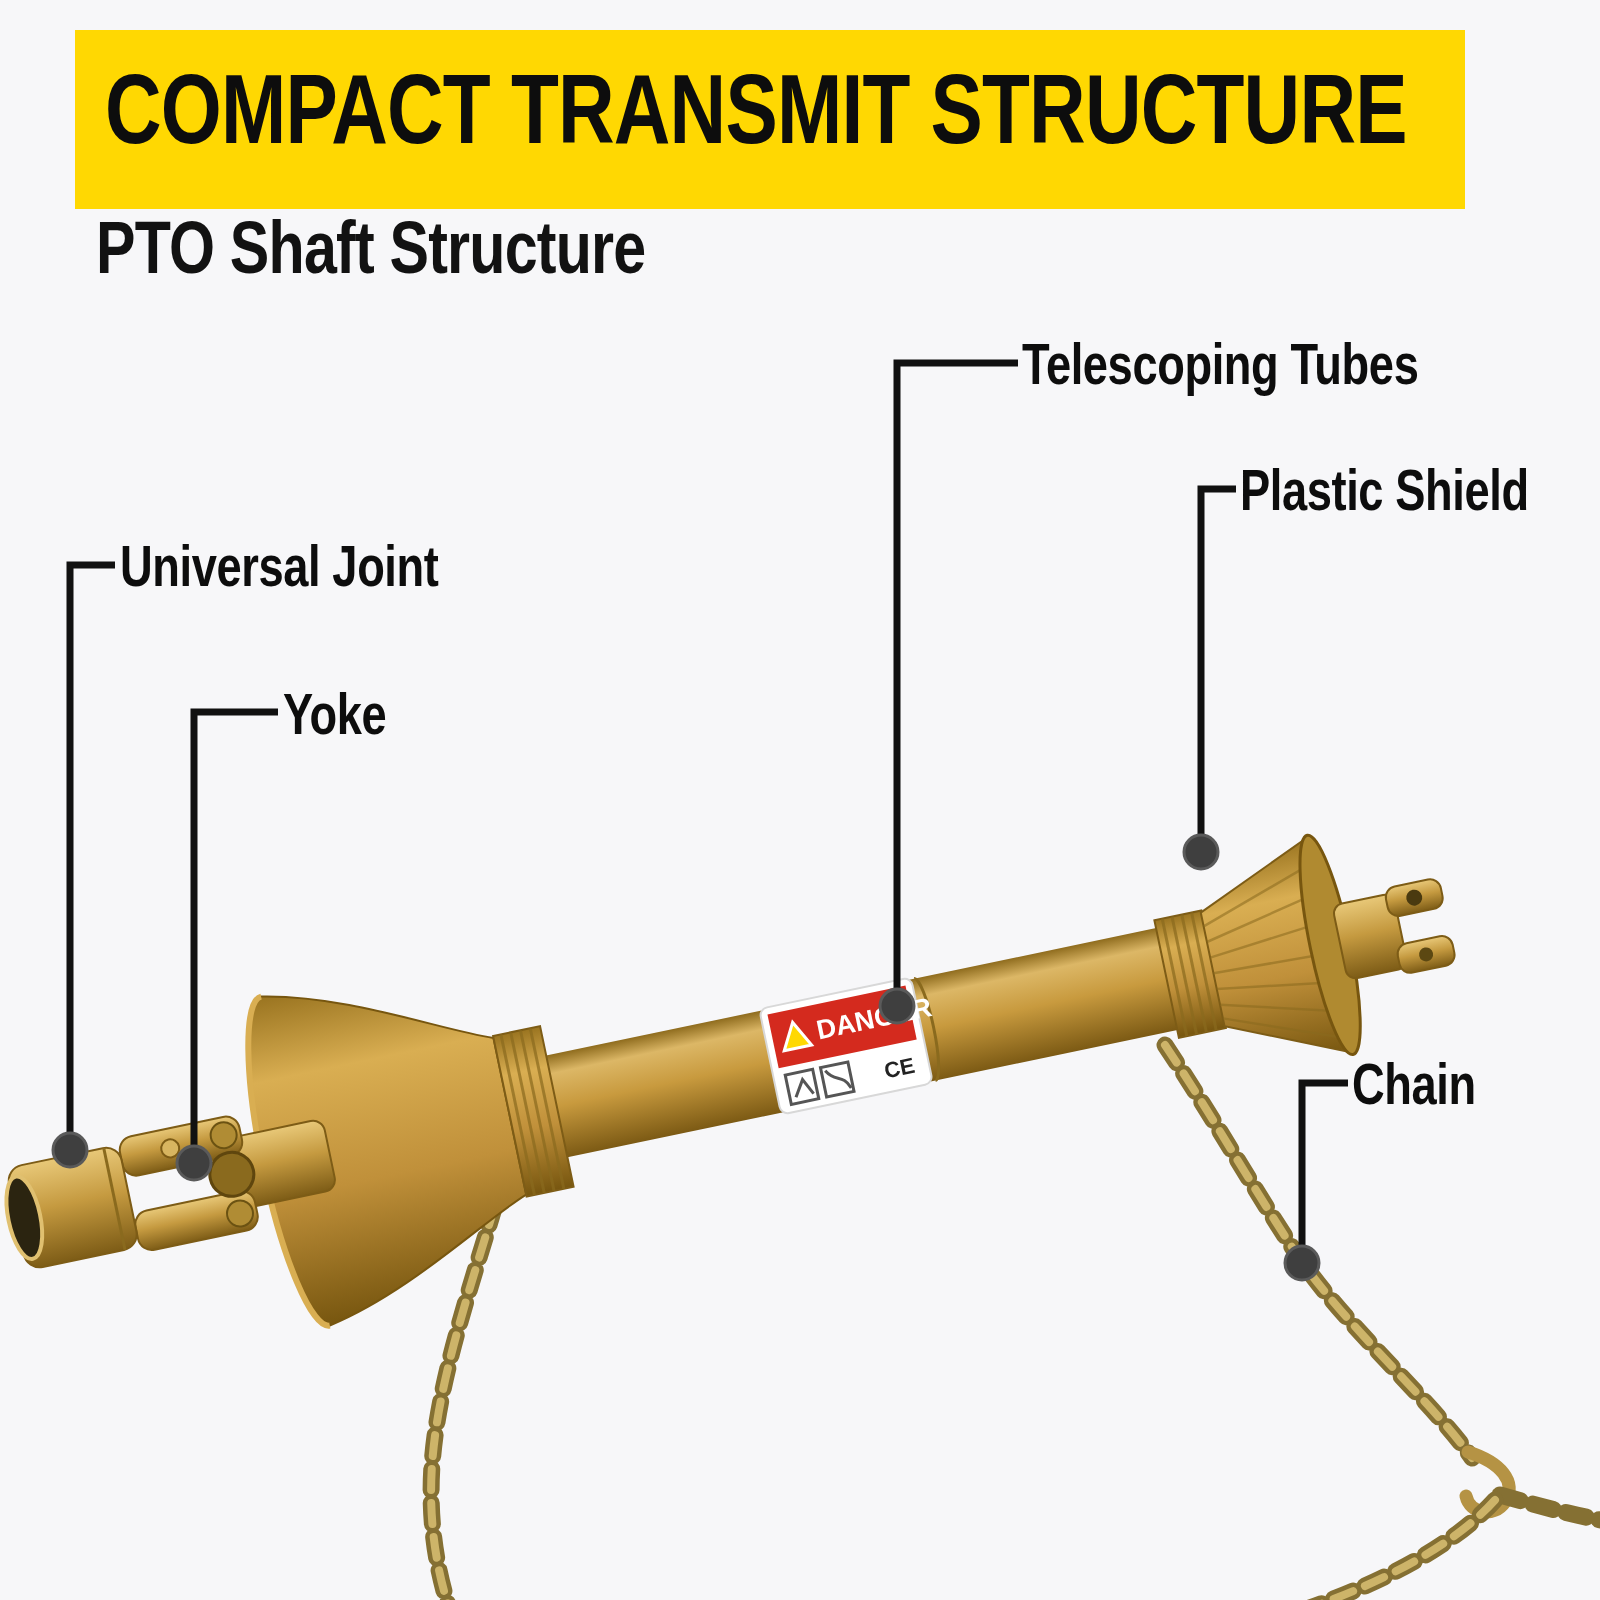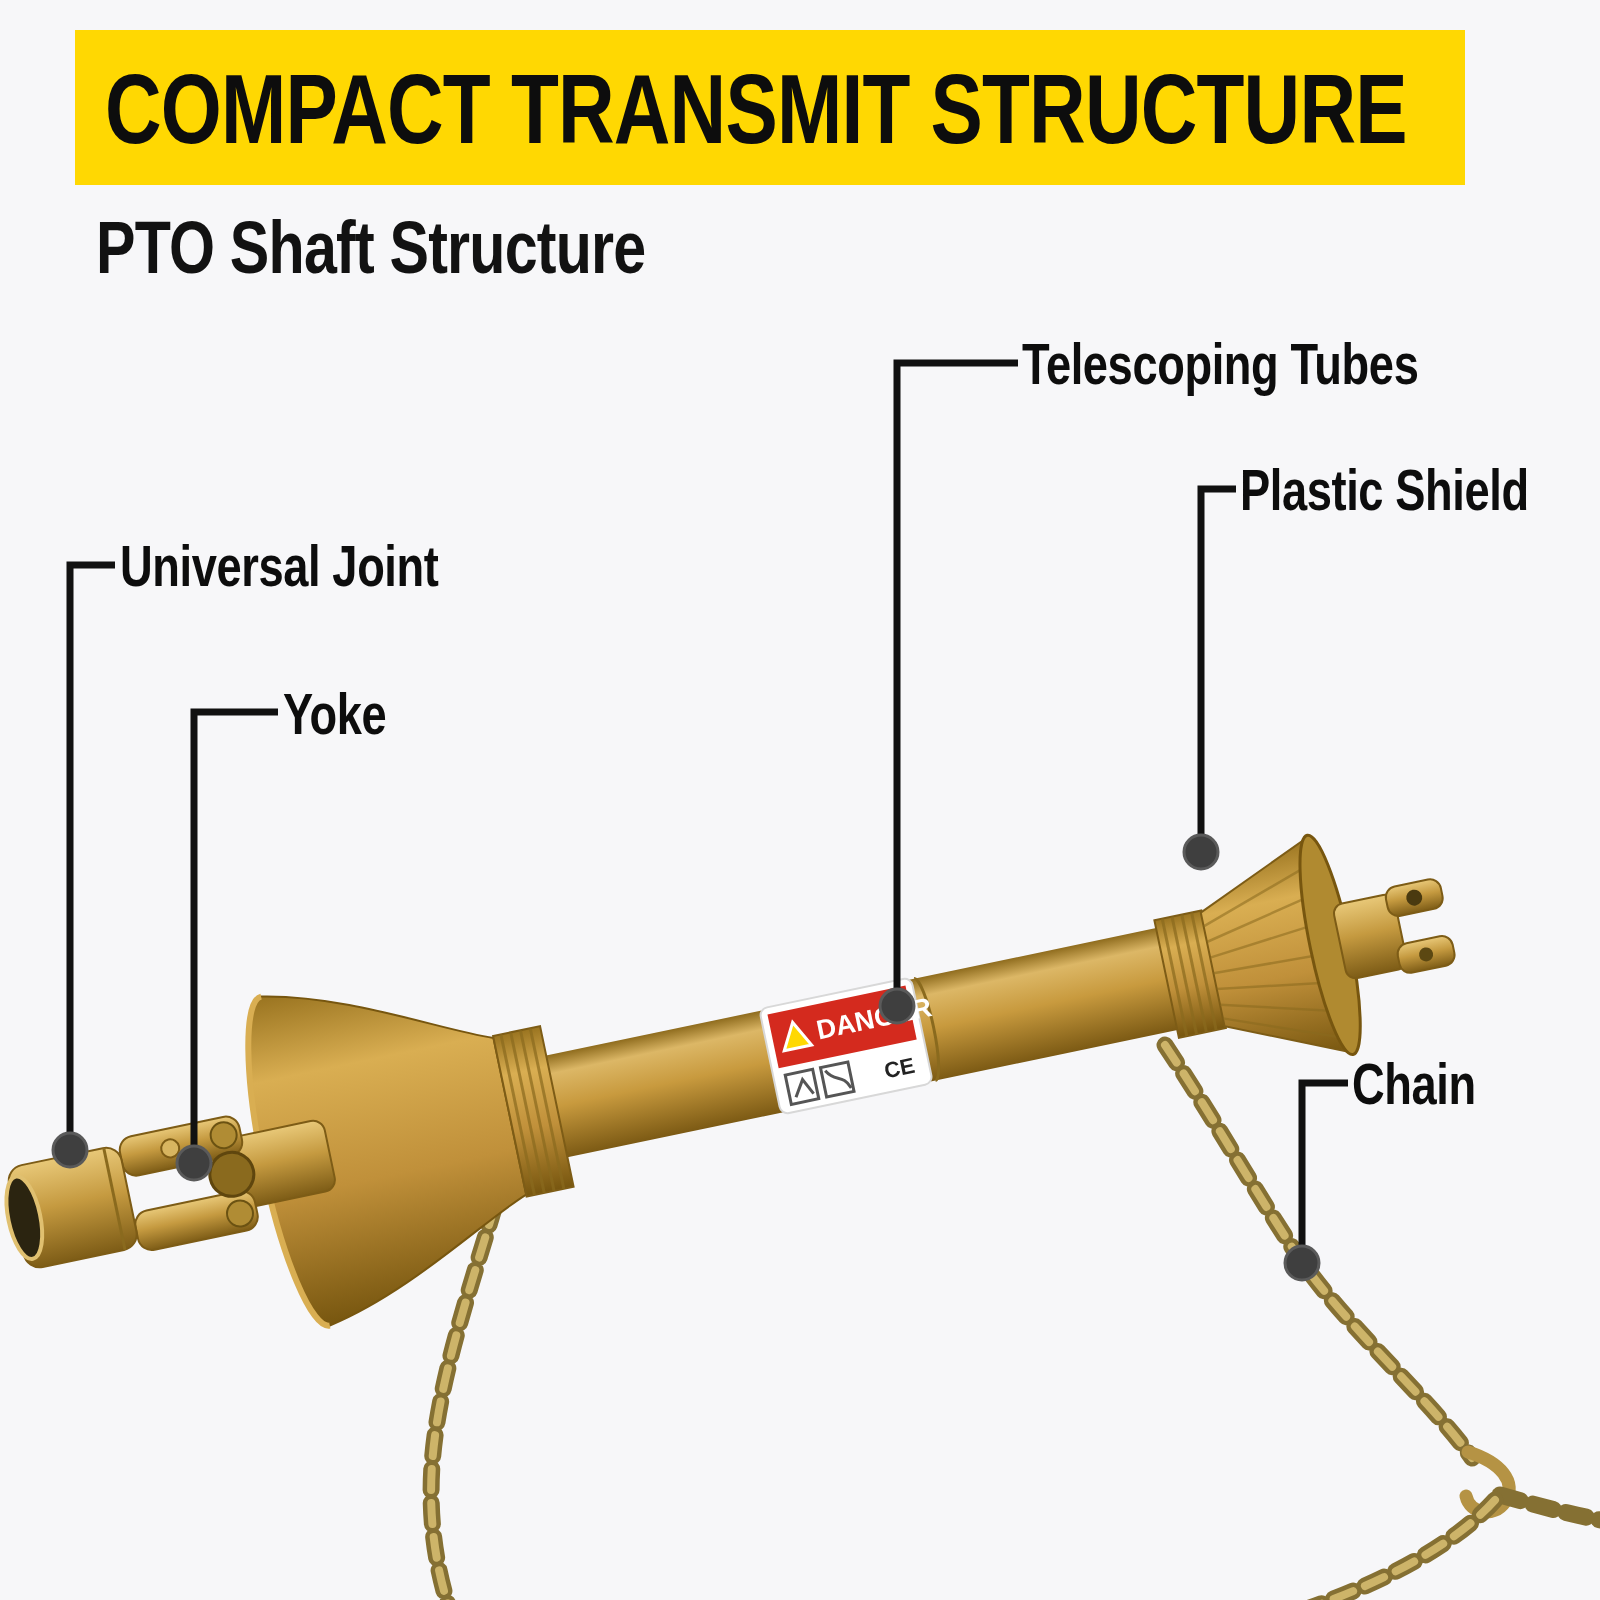--- a/index.html
+++ b/index.html
@@ -2,21 +2,21 @@
 <html><head>
 <meta charset="utf-8">
 <style>
   html,body{margin:0;padding:0;}
   body{font-family:"Liberation Sans", sans-serif; background:#e9e9ec;}
   .stage{
     position:relative; width:1600px; height:1600px; overflow:hidden;
     background:#f7f7f9; margin:0 auto;
   }
   .banner{
-    position:absolute; left:75px; top:30px; width:1390px; height:155px;
+    position:absolute; left:75px; top:30px; width:1390px; height:179px;
     background:#ffd802;
   }
   .banner-title{
     position:absolute; left:30px; top:0; height:155px; line-height:158px;
     font-size:98px; font-weight:800; color:#0d0d0d; letter-spacing:-1px;
     transform:scaleX(0.80); transform-origin:left center; white-space:nowrap;
   }
   .subtitle{
     position:absolute; left:96px; top:205px;
     font-size:74px; font-weight:600; color:#121212; letter-spacing:-1px;

